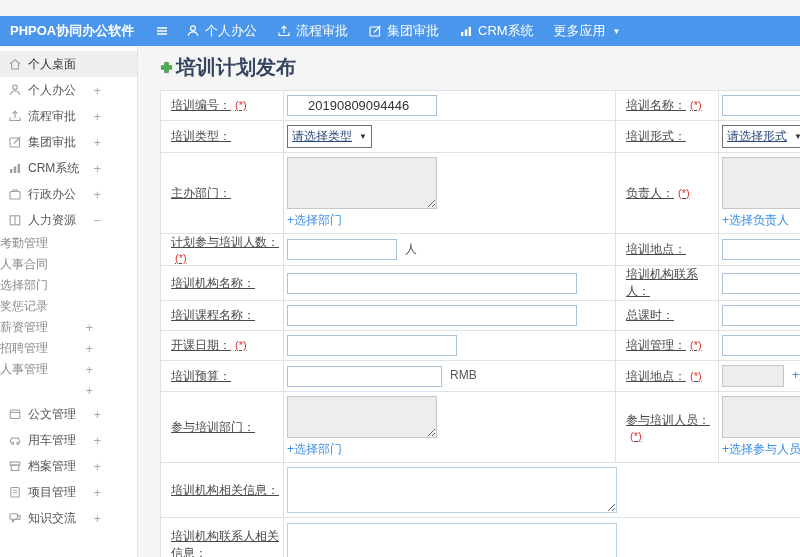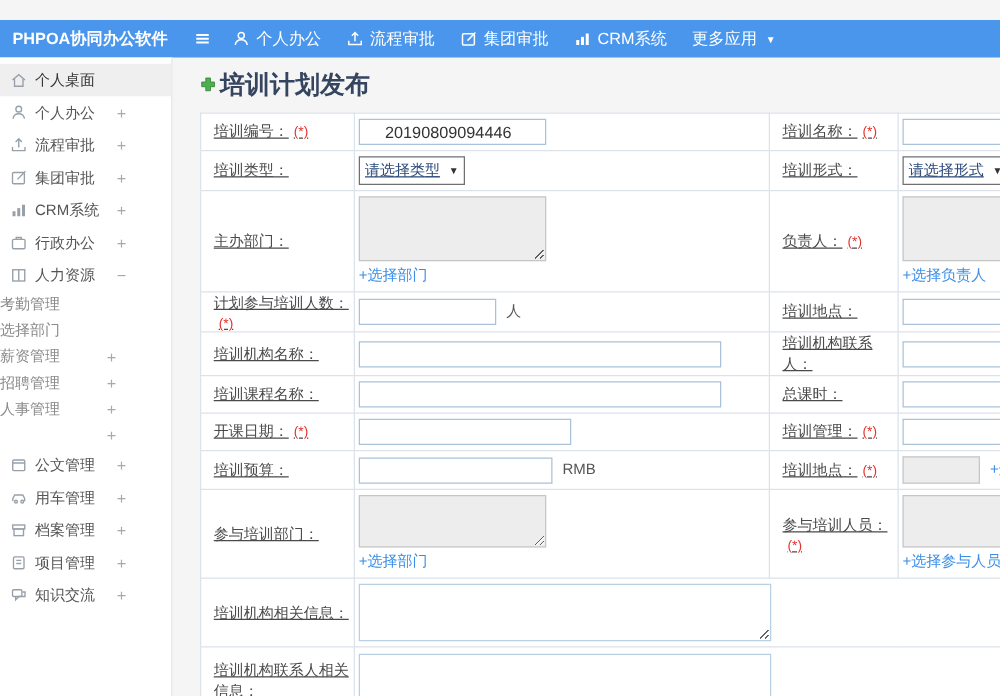--- a/index.html
+++ b/index.html
@@ -192,21 +192,29 @@
       </span>
       <span>人力资源</span>
       <span class="sign">−</span>
     </div>
 
     <div class="side-sub">
       <span>考勤管理</span>
       <span class="sign"></span>
     </div>
     <div class="side-sub">
+      <span>人事合同</span>
+      <span class="sign"></span>
+    </div>
+    <div class="side-sub">
       <span>选择部门</span>
+      <span class="sign"></span>
+    </div>
+    <div class="side-sub">
+      <span>奖惩记录</span>
       <span class="sign"></span>
     </div>
     <div class="side-sub">
       <span>薪资管理</span>
       <span class="sign">+</span>
     </div>
     <div class="side-sub">
       <span>招聘管理</span>
       <span class="sign">+</span>
     </div>

